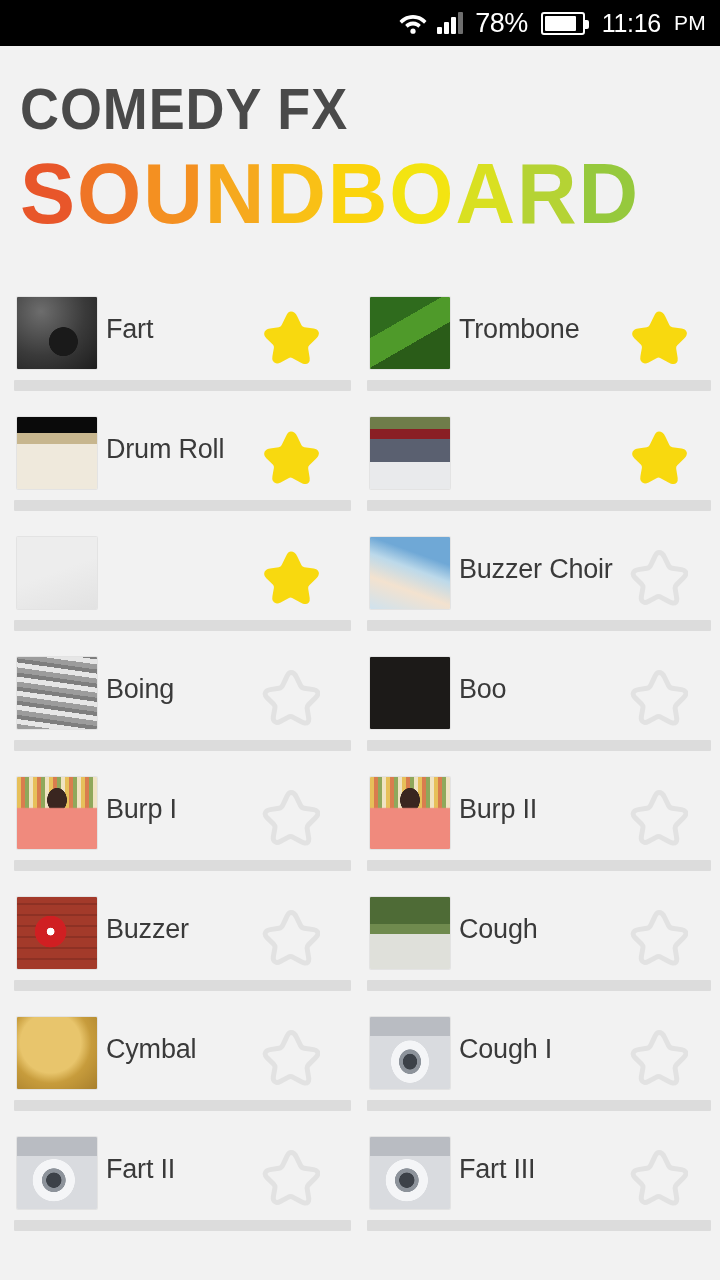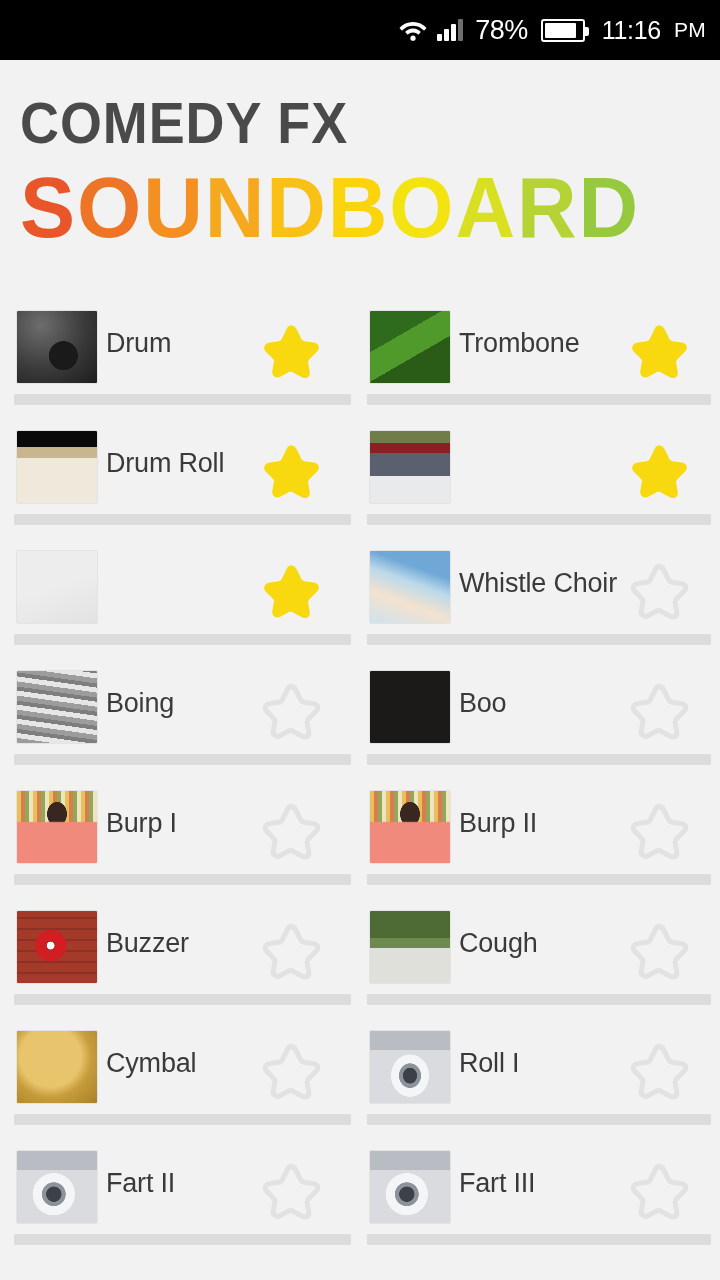--- a/index.html
+++ b/index.html
@@ -5,21 +5,21 @@
   * { margin:0; padding:0; box-sizing:border-box; }
   html,body{
     width:720px; height:1280px;
     background:#f2f2f2;
     font-family:"Liberation Sans", sans-serif;
     overflow:hidden;
   }
 
   
   .statusbar{
-    width:720px; height:60px;
+    width:720px; height:46px;
     background:#000;
     display:flex; align-items:center; justify-content:flex-end;
     padding-right:14px;
     color:#fff;
   }
   .sb-group{ display:flex; align-items:center; gap:9px; }
   .sb-wifi{ width:30px; height:24px; position:relative; }
   .sb-signal{ display:flex; align-items:flex-end; gap:2px; height:22px; }
   .sb-signal i{ display:block; width:5px; background:#fff; border-radius:1px; }
   .sb-signal i.b1{ height:7px; }
@@ -133,21 +133,21 @@
       <span style="color: rgb(217, 224, 33);">A</span>
       <span style="color: rgb(181, 211, 52);">R</span>
       <span style="color: rgb(150, 201, 61);">D</span>
     </div>
 </div>
 
 <div class="grid">
     <div class="row">
       <div class="cell">
         <div class="thumb" style="background-image: radial-gradient(circle at 58% 62%, rgb(26, 26, 26) 0px, rgb(26, 26, 26) 22%, rgba(0, 0, 0, 0) 23%), radial-gradient(circle at 30% 20%, rgb(109, 109, 109) 0%, rgb(58, 58, 58) 55%, rgb(29, 29, 29) 100%);"></div>
-        <div class="label">Drum</div>
+        <div class="label">Fart</div>
         <div class="star"><svg viewBox="0 0 58 58" width="58" height="58">
             <path d="M29 3.5 C31.6 3.5 33.2 5.4 34.4 8 L38.6 16.6 C39.4 18.2 40.4 18.9 42.2 19.2 L51.6 20.6 C55 21.1 56.6 23.2 55.6 25.9 C55.1 27.2 54.1 28.2 53 29.3 L46.6 35.6 C45.3 36.9 44.9 38.1 45.2 39.9 L46.7 49.2 C47.2 52.5 45.4 54.4 42.6 54 C41.3 53.8 40.1 53.1 38.9 52.5 L30.6 48.1 C29.2 47.4 27.9 47.4 26.5 48.1 L18.2 52.5 C15.2 54.1 12.6 53.5 11.6 51.1 C11.1 49.9 11.2 48.6 11.4 47.3 L12.9 38.9 C13.2 37.2 12.7 36.1 11.5 34.9 L5 28.6 C2.6 26.2 2.5 23.6 4.7 21.9 C5.7 21.1 6.9 20.8 8.2 20.6 L16.9 19.3 C18.7 19 19.8 18.2 20.6 16.5 L24.6 8.2 C25.8 5.6 26.4 3.5 29 3.5 Z" fill="#f8d90f" stroke="#f8d90f" stroke-width="2"></path>
           </svg></div>
         <div class="sep"></div>
       </div>
       <div class="cell right">
         <div class="thumb" style="background-image: linear-gradient(150deg, rgb(47, 107, 29) 0px, rgb(47, 107, 29) 35%, rgb(79, 154, 42) 35%, rgb(79, 154, 42) 60%, rgb(42, 92, 24) 60%, rgb(42, 92, 24) 100%), radial-gradient(circle at 55% 55%, rgb(122, 117, 48) 0px, rgb(122, 117, 48) 16%, rgba(0, 0, 0, 0) 17%), linear-gradient(rgb(61, 138, 34), rgb(39, 97, 26));"></div>
         <div class="label">Trombone</div>
         <div class="star"><svg viewBox="0 0 58 58" width="58" height="58">
             <path d="M29 3.5 C31.6 3.5 33.2 5.4 34.4 8 L38.6 16.6 C39.4 18.2 40.4 18.9 42.2 19.2 L51.6 20.6 C55 21.1 56.6 23.2 55.6 25.9 C55.1 27.2 54.1 28.2 53 29.3 L46.6 35.6 C45.3 36.9 44.9 38.1 45.2 39.9 L46.7 49.2 C47.2 52.5 45.4 54.4 42.6 54 C41.3 53.8 40.1 53.1 38.9 52.5 L30.6 48.1 C29.2 47.4 27.9 47.4 26.5 48.1 L18.2 52.5 C15.2 54.1 12.6 53.5 11.6 51.1 C11.1 49.9 11.2 48.6 11.4 47.3 L12.9 38.9 C13.2 37.2 12.7 36.1 11.5 34.9 L5 28.6 C2.6 26.2 2.5 23.6 4.7 21.9 C5.7 21.1 6.9 20.8 8.2 20.6 L16.9 19.3 C18.7 19 19.8 18.2 20.6 16.5 L24.6 8.2 C25.8 5.6 26.4 3.5 29 3.5 Z" fill="#f8d90f" stroke="#f8d90f" stroke-width="2"></path>
@@ -175,21 +175,21 @@
     <div class="row">
       <div class="cell">
         <div class="thumb" style="background-image: linear-gradient(160deg, rgb(237, 237, 237) 0px, rgb(237, 237, 237) 48%, rgb(226, 226, 226) 100%), linear-gradient(205deg, rgb(42, 42, 42) 0px, rgb(42, 42, 42) 34%, rgba(0, 0, 0, 0) 35%), radial-gradient(at 32% 84%, rgb(217, 180, 94) 0px, rgb(217, 180, 94) 20%, rgba(0, 0, 0, 0) 21%);"></div>
         <div class="star"><svg viewBox="0 0 58 58" width="58" height="58">
             <path d="M29 3.5 C31.6 3.5 33.2 5.4 34.4 8 L38.6 16.6 C39.4 18.2 40.4 18.9 42.2 19.2 L51.6 20.6 C55 21.1 56.6 23.2 55.6 25.9 C55.1 27.2 54.1 28.2 53 29.3 L46.6 35.6 C45.3 36.9 44.9 38.1 45.2 39.9 L46.7 49.2 C47.2 52.5 45.4 54.4 42.6 54 C41.3 53.8 40.1 53.1 38.9 52.5 L30.6 48.1 C29.2 47.4 27.9 47.4 26.5 48.1 L18.2 52.5 C15.2 54.1 12.6 53.5 11.6 51.1 C11.1 49.9 11.2 48.6 11.4 47.3 L12.9 38.9 C13.2 37.2 12.7 36.1 11.5 34.9 L5 28.6 C2.6 26.2 2.5 23.6 4.7 21.9 C5.7 21.1 6.9 20.8 8.2 20.6 L16.9 19.3 C18.7 19 19.8 18.2 20.6 16.5 L24.6 8.2 C25.8 5.6 26.4 3.5 29 3.5 Z" fill="#f8d90f" stroke="#f8d90f" stroke-width="2"></path>
           </svg></div>
         <div class="sep"></div>
       </div>
       <div class="cell right">
         <div class="thumb" style="background-image: linear-gradient(200deg, rgb(111, 168, 214) 0px, rgb(111, 168, 214) 28%, rgb(188, 217, 234) 45%, rgb(243, 226, 207) 68%, rgb(207, 226, 238) 100%), radial-gradient(at 70% 35%, rgba(255, 255, 255, 0.85) 0px, rgba(255, 255, 255, 0.85) 24%, rgba(0, 0, 0, 0) 25%);"></div>
-        <div class="label">Whistle Choir</div>
+        <div class="label">Buzzer Choir</div>
         <div class="star"><svg viewBox="0 0 58 58" width="58" height="58">
             <path d="M29 3.5 C31.6 3.5 33.2 5.4 34.4 8 L38.6 16.6 C39.4 18.2 40.4 18.9 42.2 19.2 L51.6 20.6 C55 21.1 56.6 23.2 55.6 25.9 C55.1 27.2 54.1 28.2 53 29.3 L46.6 35.6 C45.3 36.9 44.9 38.1 45.2 39.9 L46.7 49.2 C47.2 52.5 45.4 54.4 42.6 54 C41.3 53.8 40.1 53.1 38.9 52.5 L30.6 48.1 C29.2 47.4 27.9 47.4 26.5 48.1 L18.2 52.5 C15.2 54.1 12.6 53.5 11.6 51.1 C11.1 49.9 11.2 48.6 11.4 47.3 L12.9 38.9 C13.2 37.2 12.7 36.1 11.5 34.9 L5 28.6 C2.6 26.2 2.5 23.6 4.7 21.9 C5.7 21.1 6.9 20.8 8.2 20.6 L16.9 19.3 C18.7 19 19.8 18.2 20.6 16.5 L24.6 8.2 C25.8 5.6 26.4 3.5 29 3.5 Z" fill="none" stroke="#e2e2e2" stroke-width="5" stroke-linejoin="round"></path>
           </svg></div>
         <div class="sep"></div>
       </div>
     </div>
     <div class="row">
       <div class="cell">
         <div class="thumb" style="background-image: repeating-linear-gradient(8deg, rgb(156, 156, 156) 0px, rgb(156, 156, 156) 5px, rgb(230, 230, 230) 5px, rgb(230, 230, 230) 10px, rgb(126, 126, 126) 10px, rgb(126, 126, 126) 14px);"></div>
         <div class="label">Boing</div>
@@ -247,21 +247,21 @@
       <div class="cell">
         <div class="thumb" style="background-image: radial-gradient(at 42% 36%, rgb(232, 197, 108) 0px, rgb(232, 197, 108) 46%, rgb(199, 156, 60) 62%, rgb(168, 127, 44) 100%), linear-gradient(120deg, rgba(255, 255, 255, 0.35) 0px, rgba(255, 255, 255, 0.35) 18%, rgba(0, 0, 0, 0) 19%);"></div>
         <div class="label">Cymbal</div>
         <div class="star"><svg viewBox="0 0 58 58" width="58" height="58">
             <path d="M29 3.5 C31.6 3.5 33.2 5.4 34.4 8 L38.6 16.6 C39.4 18.2 40.4 18.9 42.2 19.2 L51.6 20.6 C55 21.1 56.6 23.2 55.6 25.9 C55.1 27.2 54.1 28.2 53 29.3 L46.6 35.6 C45.3 36.9 44.9 38.1 45.2 39.9 L46.7 49.2 C47.2 52.5 45.4 54.4 42.6 54 C41.3 53.8 40.1 53.1 38.9 52.5 L30.6 48.1 C29.2 47.4 27.9 47.4 26.5 48.1 L18.2 52.5 C15.2 54.1 12.6 53.5 11.6 51.1 C11.1 49.9 11.2 48.6 11.4 47.3 L12.9 38.9 C13.2 37.2 12.7 36.1 11.5 34.9 L5 28.6 C2.6 26.2 2.5 23.6 4.7 21.9 C5.7 21.1 6.9 20.8 8.2 20.6 L16.9 19.3 C18.7 19 19.8 18.2 20.6 16.5 L24.6 8.2 C25.8 5.6 26.4 3.5 29 3.5 Z" fill="none" stroke="#e2e2e2" stroke-width="5" stroke-linejoin="round"></path>
           </svg></div>
         <div class="sep"></div>
       </div>
       <div class="cell right">
         <div class="thumb" style="background-image: radial-gradient(at 50% 62%, rgb(60, 65, 72) 0px, rgb(60, 65, 72) 12%, rgb(141, 147, 155) 13%, rgb(141, 147, 155) 19%, rgb(244, 245, 247) 20%, rgb(244, 245, 247) 33%, rgba(0, 0, 0, 0) 34%), linear-gradient(rgb(185, 188, 194) 0px, rgb(185, 188, 194) 26%, rgb(217, 219, 223) 26%, rgb(217, 219, 223) 100%);"></div>
-        <div class="label">Roll I</div>
+        <div class="label">Cough I</div>
         <div class="star"><svg viewBox="0 0 58 58" width="58" height="58">
             <path d="M29 3.5 C31.6 3.5 33.2 5.4 34.4 8 L38.6 16.6 C39.4 18.2 40.4 18.9 42.2 19.2 L51.6 20.6 C55 21.1 56.6 23.2 55.6 25.9 C55.1 27.2 54.1 28.2 53 29.3 L46.6 35.6 C45.3 36.9 44.9 38.1 45.2 39.9 L46.7 49.2 C47.2 52.5 45.4 54.4 42.6 54 C41.3 53.8 40.1 53.1 38.9 52.5 L30.6 48.1 C29.2 47.4 27.9 47.4 26.5 48.1 L18.2 52.5 C15.2 54.1 12.6 53.5 11.6 51.1 C11.1 49.9 11.2 48.6 11.4 47.3 L12.9 38.9 C13.2 37.2 12.7 36.1 11.5 34.9 L5 28.6 C2.6 26.2 2.5 23.6 4.7 21.9 C5.7 21.1 6.9 20.8 8.2 20.6 L16.9 19.3 C18.7 19 19.8 18.2 20.6 16.5 L24.6 8.2 C25.8 5.6 26.4 3.5 29 3.5 Z" fill="none" stroke="#e2e2e2" stroke-width="5" stroke-linejoin="round"></path>
           </svg></div>
         <div class="sep"></div>
       </div>
     </div>
     <div class="row">
       <div class="cell">
         <div class="thumb" style="background-image: radial-gradient(at 46% 60%, rgb(60, 65, 72) 0px, rgb(60, 65, 72) 12%, rgb(141, 147, 155) 13%, rgb(141, 147, 155) 19%, rgb(244, 245, 247) 20%, rgb(244, 245, 247) 34%, rgba(0, 0, 0, 0) 35%), linear-gradient(rgb(185, 188, 194) 0px, rgb(185, 188, 194) 26%, rgb(217, 219, 223) 26%, rgb(217, 219, 223) 100%);"></div>
         <div class="label">Fart II</div>

